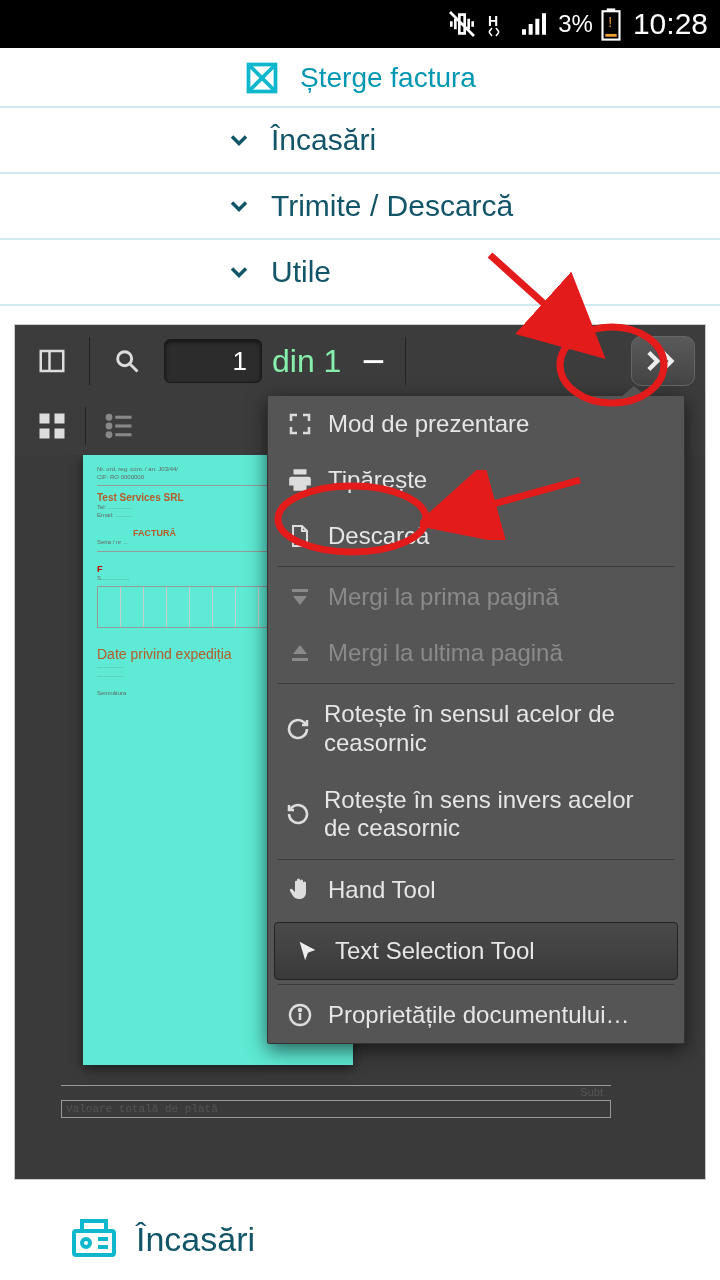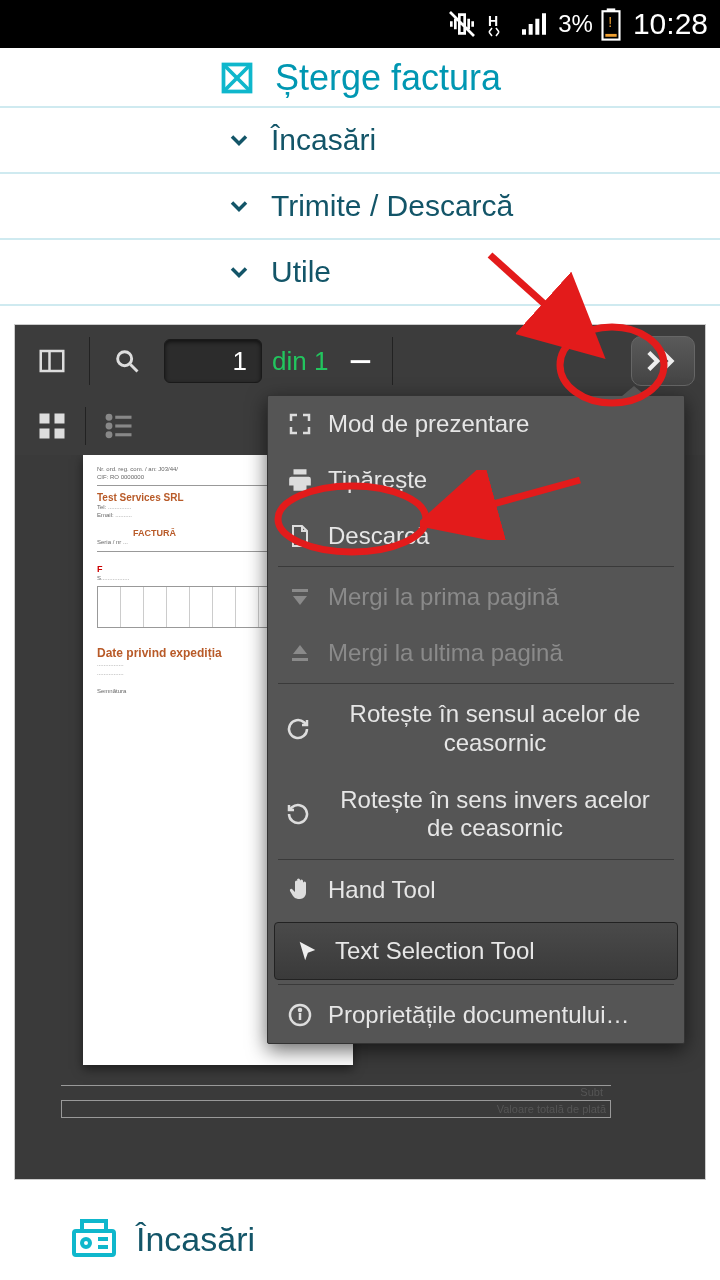--- a/index.html
+++ b/index.html
@@ -5,61 +5,61 @@
   * { margin: 0; padding: 0; box-sizing: border-box; }
   html, body { width: 720px; height: 1280px; font-family: Arial, sans-serif; background: #fff; overflow: hidden; }
   
   
   .status-bar { height: 48px; background: #000; color: #fff; display: flex; align-items: center; justify-content: flex-end; padding: 0 12px; font-size: 28px; gap: 8px; }
   .status-bar .battery-pct { font-size: 24px; }
   .status-bar .time { font-size: 30px; margin-left: 4px; }
   .status-bar svg { fill: #fff; }
   
   
-  .delete-bar { height: 60px; display: flex; align-items: center; justify-content: center; gap: 20px; color: #0097b2; font-size: 36px; }
+  .delete-bar { height: 60px; display: flex; align-items: center; justify-content: center; gap: 20px; color: #0097b2; font-size: 28px; }
   .delete-bar svg { stroke: #0fb7cc; }
   
   
   .accordion-item { height: 68px; display: flex; align-items: center; border-top: 2px solid #cfeaf0; border-bottom: 2px solid #cfeaf0; padding-left: 225px; font-size: 30px; color: #135568; gap: 18px; margin-top: -2px; }
   .accordion-item .chev { width: 28px; height: 28px; }
   
   
   .pdf-viewer { margin: 18px 14px 0 14px; background: #3a3a3a; position: relative; height: 856px; border: 1px solid #ccc; }
   .pdf-toolbar { height: 72px; background: #3c3c3c; display: flex; align-items: center; padding: 0 10px; gap: 10px; position: relative; }
   .pdf-toolbar .sep { width: 1px; height: 48px; background: #222; }
   .pdf-toolbar .tb-btn { width: 54px; height: 54px; display: flex; align-items: center; justify-content: center; color: #ddd; }
   .page-input-wrap { display: flex; align-items: center; gap: 10px; }
   .page-input { width: 98px; height: 44px; background: #2c2c2c; border: 1px solid #1a1a1a; border-radius: 6px; color: #fff; text-align: right; padding-right: 14px; font-size: 26px; box-shadow: inset 0 2px 4px rgba(0,0,0,0.6); }
-  .page-total { color: #22c55e; font-size: 26px; }
+  .page-total { color: #86efac; font-size: 32px; }
   .pdf-toolbar .minus { color: #fff; font-size: 40px; width: 44px; text-align: center; }
   .more-btn { width: 64px; height: 50px; background: linear-gradient(#5a5a5a,#444); border: 1px solid #666; border-radius: 10px; display:flex; align-items:center; justify-content:center; margin-left: auto; }
   
   
   .pdf-toolbar2 { height: 58px; background: #3c3c3c; display: flex; align-items: center; padding: 0 10px; gap: 6px; }
   .pdf-toolbar2 .tb-btn2 { width: 54px; height: 48px; display:flex; align-items:center; justify-content:center; }
   
   
   .pdf-canvas { position: absolute; top: 130px; left: 0; right: 0; bottom: 0; background: #3a3a3a; overflow: hidden; }
-  .pdf-page { position: absolute; left: 68px; top: 0; width: 270px; height: 610px; background: #ffffff; box-shadow: 0 4px 10px rgba(0,0,0,0.5); padding: 10px 14px; font-size: 8px; color: #333; }
+  .pdf-page { position: absolute; left: 68px; top: 0; width: 270px; height: 610px; background: #5eead4; box-shadow: 0 4px 10px rgba(0,0,0,0.5); padding: 10px 14px; font-size: 8px; color: #333; }
   .pdf-page .company { color: #b85a28; font-size: 10px; font-weight: bold; margin-top: 6px; }
   .pdf-page .factura { color: #b85a28; font-size: 9px; font-weight: bold; margin-top: 8px; padding-left: 36px; }
   .pdf-page .f-red { color: #c00; font-weight: bold; font-size: 9px; margin-top: 12px; }
   .pdf-page .table { border: 1px solid #999; height: 42px; margin-top: 4px; background: repeating-linear-gradient(to right, transparent, transparent 22px, #ccc 22px, #ccc 23px); }
-  .pdf-page .exped { color: #b85a28; font-size: 12px; font-weight: bold; margin-top: 18px; }
+  .pdf-page .exped { color: #b85a28; font-size: 14px; font-weight: normal; margin-top: 18px; }
   .pdf-page .tiny { font-size: 6px; color: #666; line-height: 1.4; }
   
   
   .doc-below { position: absolute; top: 770px; left: 68px; width: 320px; font-size: 14px; color: #333; background: transparent; }
   .doc-below .orange { color: #b85a28; font-weight: bold; font-size: 18px; }
   .doc-below .row { font-size: 14px; color: #444; margin: 1px 0; }
   
   
   .menu { position: absolute; top: 395px; right: 35px; width: 418px; background: #555; border: 1px solid #333; border-radius: 2px; box-shadow: 0 6px 20px rgba(0,0,0,0.6); z-index: 50; }
   .menu::before { content: ''; position: absolute; top: -10px; right: 38px; border-left: 12px solid transparent; border-right: 12px solid transparent; border-bottom: 10px solid #555; }
-  .menu .mi { display: flex; align-items: center; gap: 14px; padding: 14px 18px; color: #e6e6e6; font-size: 24px; text-align: center; }
+  .menu .mi { display: flex; align-items: center; gap: 14px; padding: 14px 18px; color: #e6e6e6; font-size: 24px; }
   .menu .mi.disabled { color: #8a8a8a; }
   .menu .div { height: 1px; background: #3a3a3a; margin: 2px 10px; }
   .menu .mi.active { background: linear-gradient(#4a4a4a,#3a3a3a); border: 1px solid #222; border-radius: 4px; margin: 4px 6px; }
   .menu .icon { width: 28px; height: 28px; display:flex; align-items:center; justify-content:center; }
   
   
   .anno { position: absolute; z-index: 200; pointer-events: none; }
   
   
   .bottom-row { position: absolute; left: 0; right: 0; bottom: 0; height: 82px; display:flex; align-items:center; gap: 18px; padding-left: 70px; font-size: 34px; color: #135568; }
@@ -182,21 +182,21 @@
       <div class="tiny">S.................</div>
       <div class="table"></div>
       <div class="exped">Date privind expediția</div>
       <div class="tiny">................</div>
       <div class="tiny">................</div>
       <div class="tiny" style="margin-top:10px;">Semnătura</div>
     </div>
 
     <div style="position:absolute;left:46px;top:630px;width:550px;">
       <div style="border-top:1px solid #999;font-size:11px;text-align:right;padding-right:8px;color:#555;">Subt</div>
-      <div style="border:1px solid #999;font-size:11px;padding:2px 4px;color:#555;margin-top:2px;font-family:Liberation Sans, sans-serif;text-align:right;">Valoare totală de plată</div>
+      <div style="border:1px solid #999;font-size:11px;padding:2px 4px;color:#555;margin-top:2px;font-family:Liberation Mono, monospace;">Valoare totală de plată</div>
     </div>
 
   </div>
 </div>
 
 <div class="menu">
   <div class="mi">
     <span class="icon">
         <svg width="24" height="24" viewBox="0 0 24 24" fill="none" stroke="#ddd" stroke-width="2.5">
           <polyline points="3 9 3 3 9 3"></polyline>

